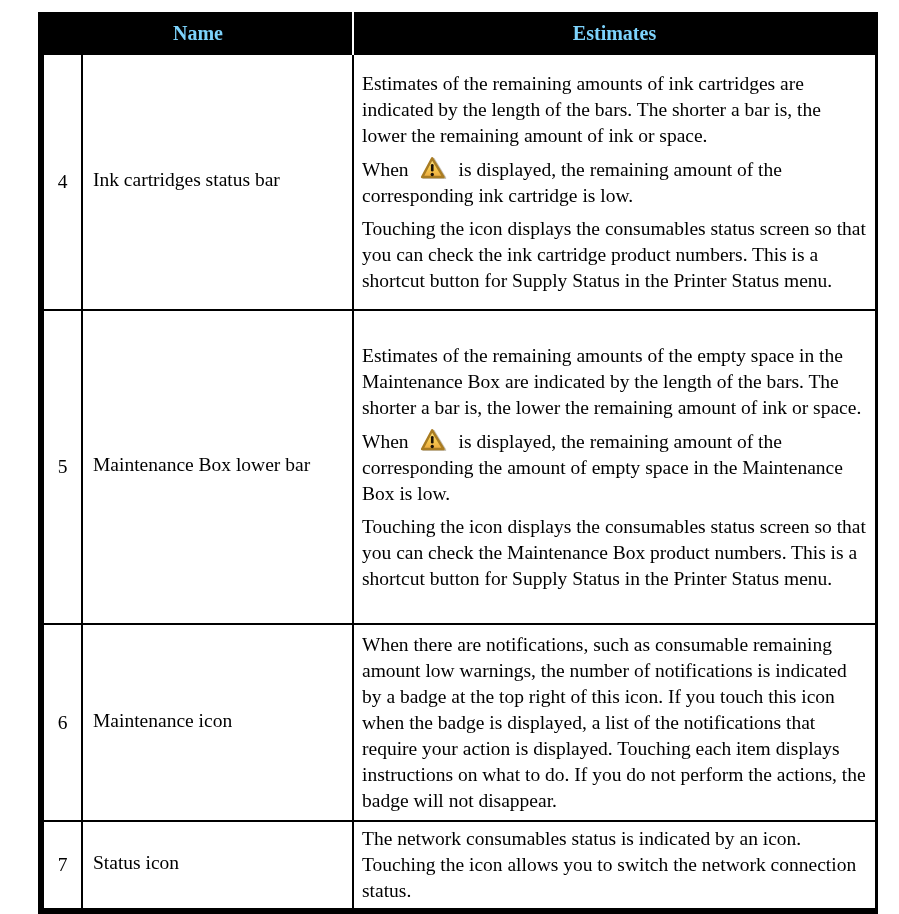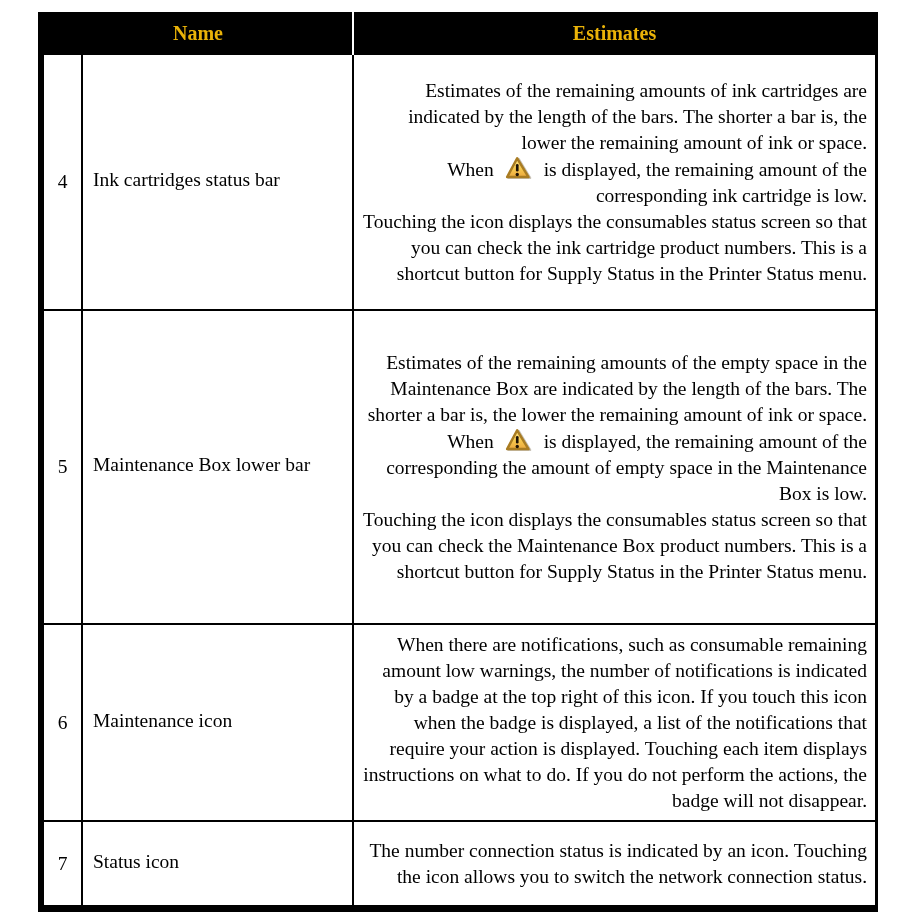--- a/index.html
+++ b/index.html
@@ -28,21 +28,21 @@
     border-right: 3px solid #000000;
     border-bottom: 7px solid #000000;
   }
   table.spec-table * { box-sizing: border-box; }
   col.c-num  { width: 39px; }
   col.c-name { width: 271px; }
   col.c-func { width: 521px; }
 
   tr.header-row th {
     background: #000000;
-    color: #eab308;
+    color: #7dd3fc;
     height: 43px;
     font-size: 20px;
     font-weight: bold;
     text-align: center;
     vertical-align: middle;
     padding: 0;
   }
   tr.header-row th.th-name { border-right: 2px solid #ffffff; }
 
   td {
@@ -61,22 +61,22 @@
     border-right: 2px solid #000000;
     border-bottom: 2px solid #000000;
     padding: 0 6px 4px 10px;
   }
   td.td-func {
     border-bottom: 2px solid #000000;
     padding: 4px 8px;
   }
   tr.last-row td { border-bottom: none; }
 
-  td.td-func p { margin: 0; text-align: right; }
-  td.td-func p + p { }
+  td.td-func p { margin: 0; }
+  td.td-func p + p { margin-top: 7px; }
 
   .warn-icon {
     display: inline-block;
     width: 28px;
     height: 25px;
     margin: 0 12px 0 10px;
     vertical-align: -5px;
   }
   .warn-icon svg { display: block; }
 </style>
@@ -140,19 +140,19 @@
         <td class="td-name">Maintenance icon</td>
         <td class="td-func">
           <p>When there are notifications, such as consumable remaining amount low warnings, the number of notifications is indicated by a badge at the top right of this icon. If you touch this icon when the badge is displayed, a list of the notifications that require your action is displayed. Touching each item displays instructions on what to do. If you do not perform the actions, the badge will not disappear.</p>
         </td>
       </tr>
 
       <tr class="last-row" style="height:83px;">
         <td class="td-num">7</td>
         <td class="td-name">Status icon</td>
         <td class="td-func">
-          <p>The number connection status is indicated by an icon. Touching the icon allows you to switch the network connection status.</p>
+          <p>The network consumables status is indicated by an icon. Touching the icon allows you to switch the network connection status.</p>
         </td>
       </tr>
 
     </tbody>
   </table>
 </div>
 
 </body></html>

